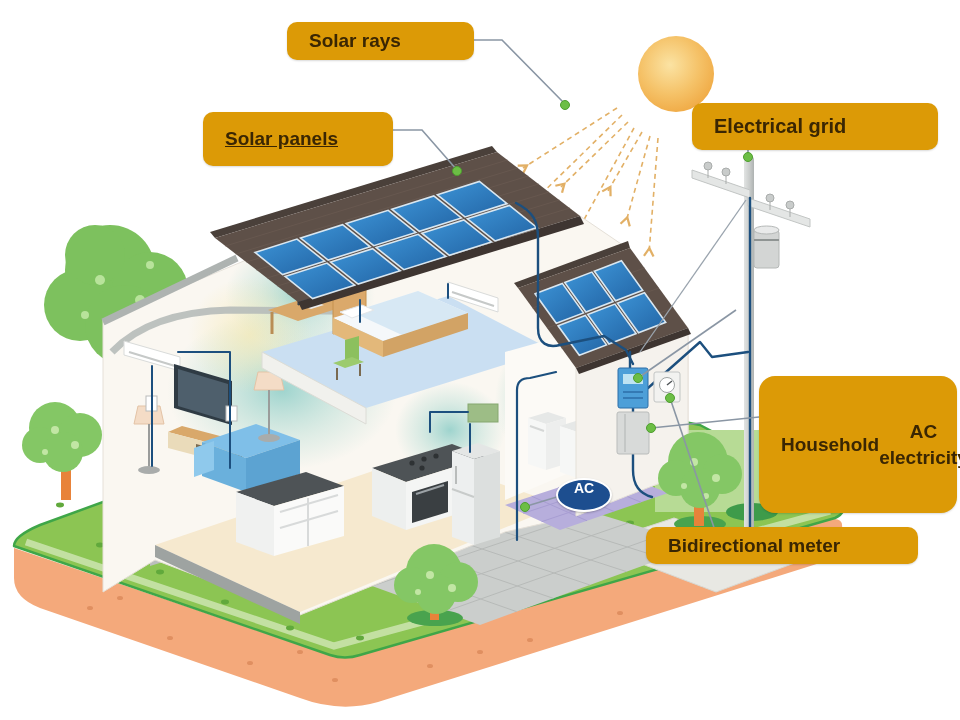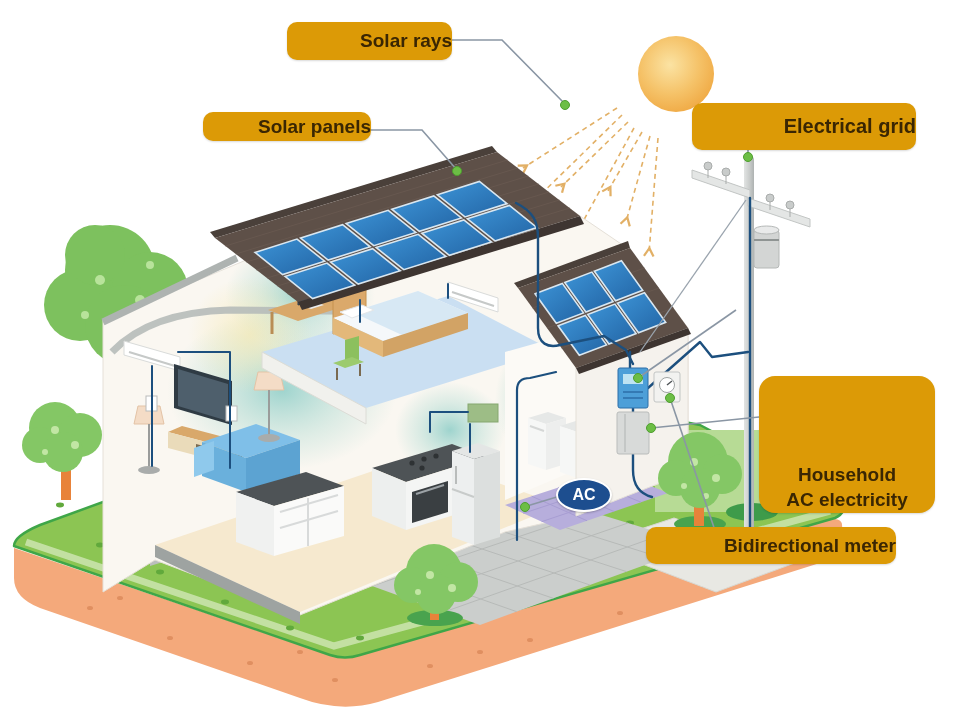--- a/index.html
+++ b/index.html
@@ -1,25 +1,25 @@
 <!DOCTYPE html>
 <html><head>
 <meta charset="utf-8">
 <style>
   html,body{margin:0;padding:0;background:#ffffff;}
   .stage{position:relative;width:960px;height:720px;background:#ffffff;overflow:hidden;
          font-family:"Liberation Sans",sans-serif;}
   .stage svg{position:absolute;left:0;top:0;}
-  .callout{position:absolute;display:flex;align-items:center;justify-content:flex-end;
+  .callout{position:absolute;display:flex;align-items:center;justify-content:flex-start;
            background:#DC9A06;color:#3A2603;font-weight:700;font-size:19px;
            border-radius:10px;text-align:center;line-height:1.35;
-           box-shadow:0 1px 2px rgba(0,0,0,0.15);}
-  .callout.big{flex-direction:column;border-radius:16px;}
-  .ac-badge{position:absolute;display:flex;align-items:center;justify-content:center;
-            background:#1D4E8F;color:#ffffff;font-weight:700;font-size:16px;
+           box-shadow:0 1px 2px rgba(0,0,0,0.15);padding-left:22px;}
+  .callout.big{border-radius:16px;}
+  .ac-badge{position:absolute;display:flex;align-items:flex-start;justify-content:center;
+            background:#1D4E8F;color:#ffffff;font-weight:700;font-size:14px;
             border-radius:50%;border:2px solid #ffffff;box-shadow:0 1px 2px rgba(0,0,0,.25);}
 </style>
 </head>
 <body>
 
 <div class="stage">
 <svg width="960" height="720" viewBox="0 0 960 720">
   <defs>
     <radialGradient id="sunGrad" cx="42%" cy="38%" r="70%">
       <stop offset="0%" stop-color="#FBE3A3"></stop>
@@ -434,21 +434,21 @@
     <circle cx="651" cy="428" r="4.5"></circle>
         <circle cx="670" cy="398" r="4.5"></circle>
     <circle cx="525" cy="507" r="4.5"></circle>
   </g>
 </svg>
 
 <div class="callout" style="left:287px;top:22px;width:165px;height:38px;">
       <span>Solar rays</span>
     </div>
 
-<div class="callout" style="left:203px;top:112px;width:168px;height:29px;">
+<div class="callout" style="left:203px;top:112px;width:168px;height:54px;text-decoration:underline;">
       <span>Solar panels</span>
     </div>
 
 <div class="callout" style="left:692px;top:103px;width:224px;height:47px;font-size:20px;">
       <span>Electrical grid</span>
     </div>
 
 
 <div class="callout big" style="left:759px;top:376px;width:176px;height:137px;">
   <span>Household</span>

